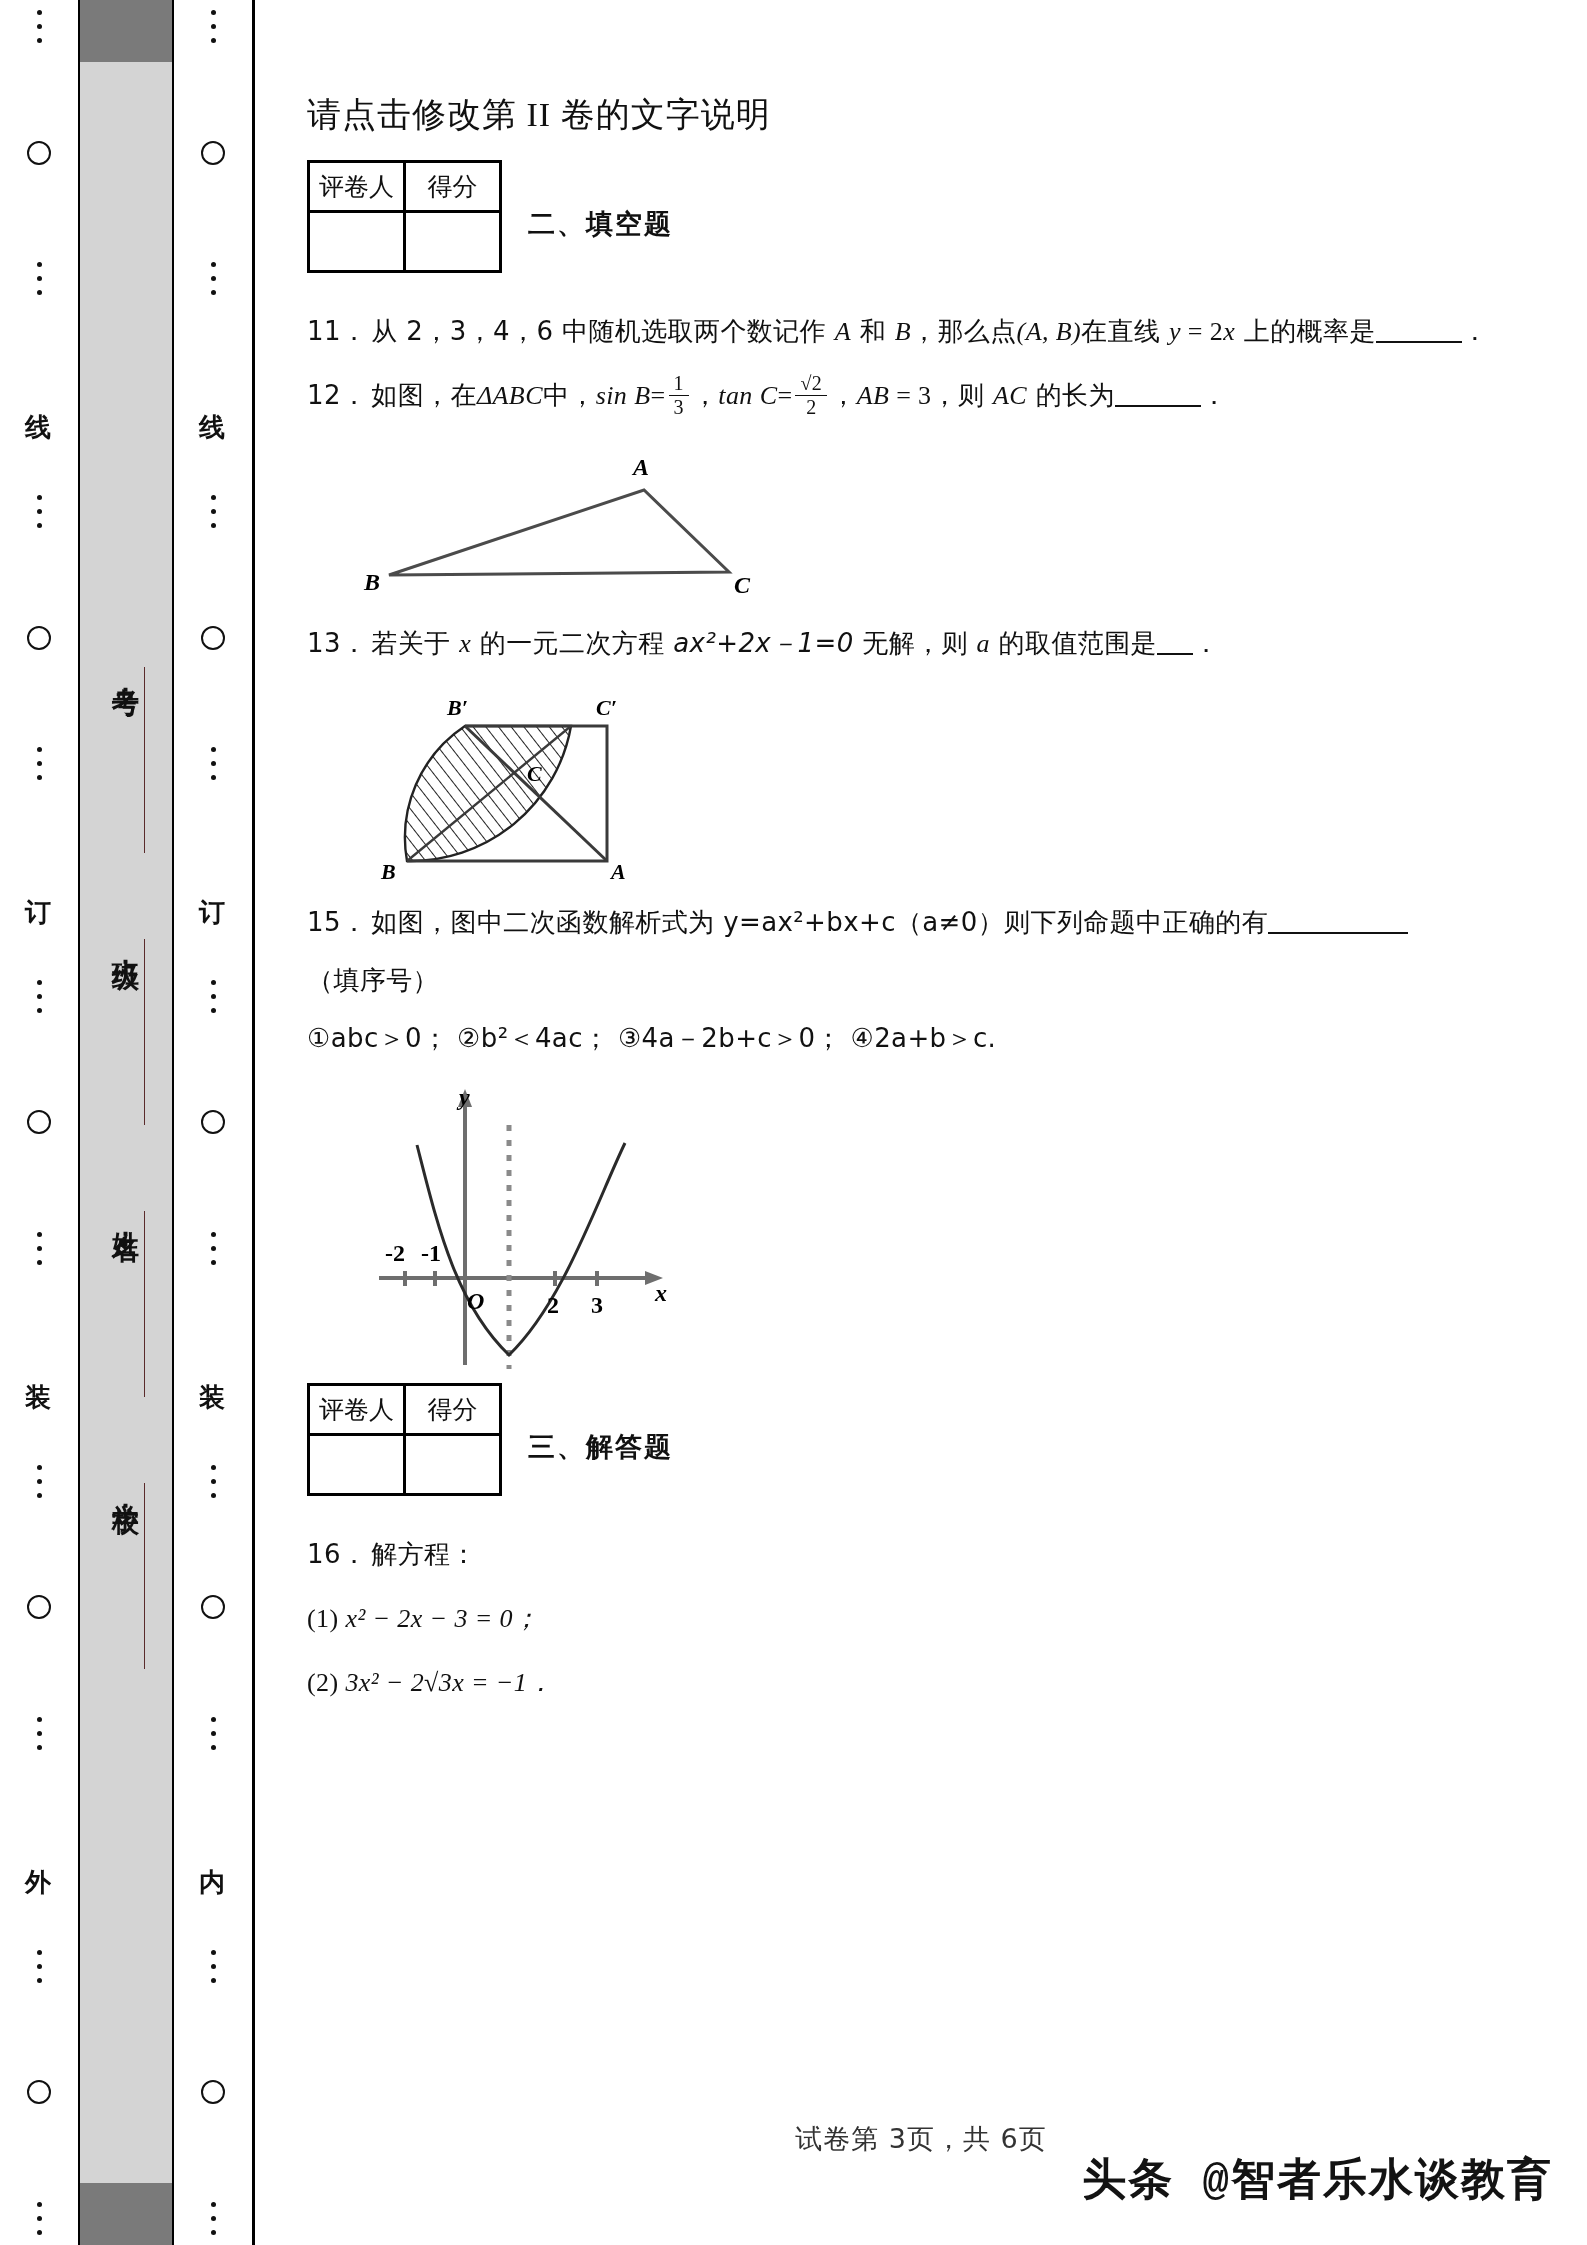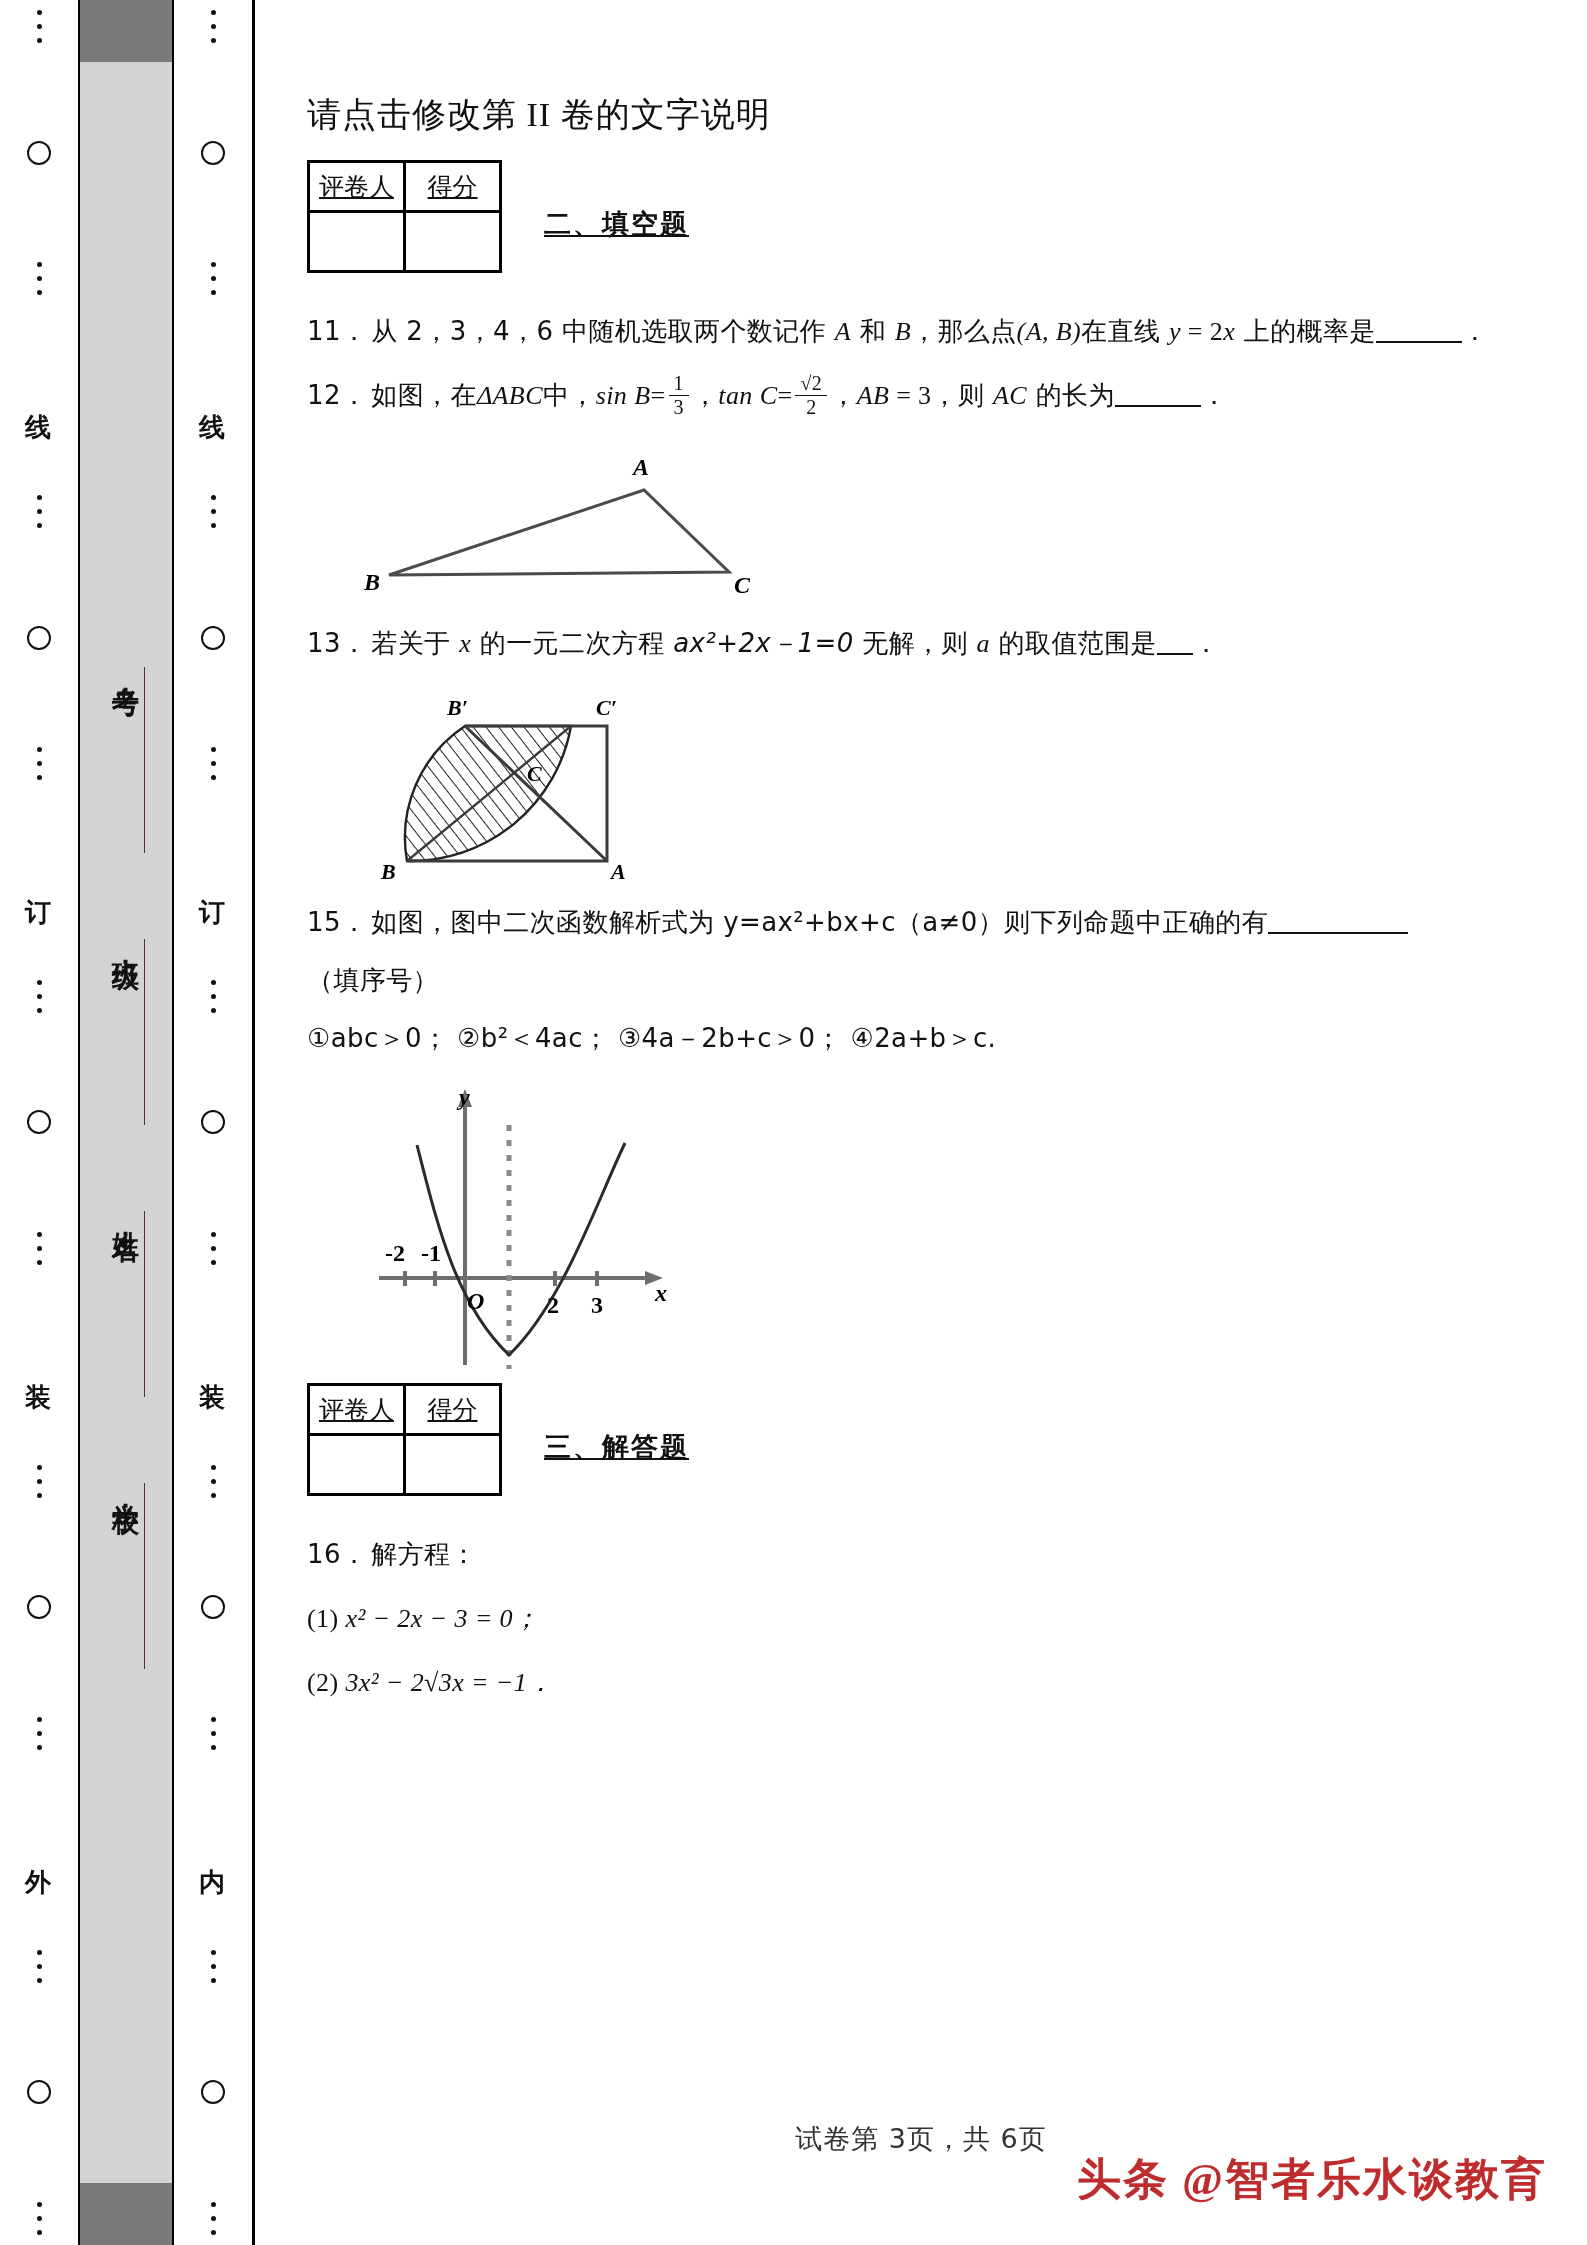--- a/index.html
+++ b/index.html
@@ -84,21 +84,21 @@
   
   #content {
     flex:1 1 auto;
     position:relative;
     padding:92px 60px 0 52px;
   }
 
   .lead { font-size:34px; margin:0 0 22px 0; letter-spacing:1px; }
 
   
-  .scoretbl-wrap { display:flex; align-items:flex-start; gap:42px; margin-bottom:30px;text-decoration:underline; }
+  .scoretbl-wrap { display:flex; align-items:flex-start; gap:26px; margin-bottom:30px; }
   table.score {
     border-collapse:collapse;
     border:3px solid #000;
     table-layout:fixed;
   }
   table.score td {
     border:3px solid #000;
     width:96px; height:50px;
     text-align:center;
     font-size:25px;
@@ -130,24 +130,24 @@
   .fig { margin:4px 0 6px 52px; }
 
   
   .footer {
     position:absolute; left:0; right:0; bottom:88px;
     text-align:center; font-size:27px;
     font-family:"DejaVu Sans","Liberation Sans",sans-serif;
     color:#333; letter-spacing:1px;
   }
   .watermark {
-    position:absolute; right:40px; bottom:36px;
+    position:absolute; right:34px; bottom:36px;
     font-size:44px; font-weight:800;
-    font-family:Liberation Serif, serif;
-    color:#b91c1c; letter-spacing:2px;
+    font-family:Liberation Mono, monospace;
+    color:#000000; letter-spacing:2px;
     opacity:.92;
   }
 </style>
 </head>
 <body>
 
 <div id="page">
 
   <div class="rail rail-outer">
     <div class="rail-bar">

